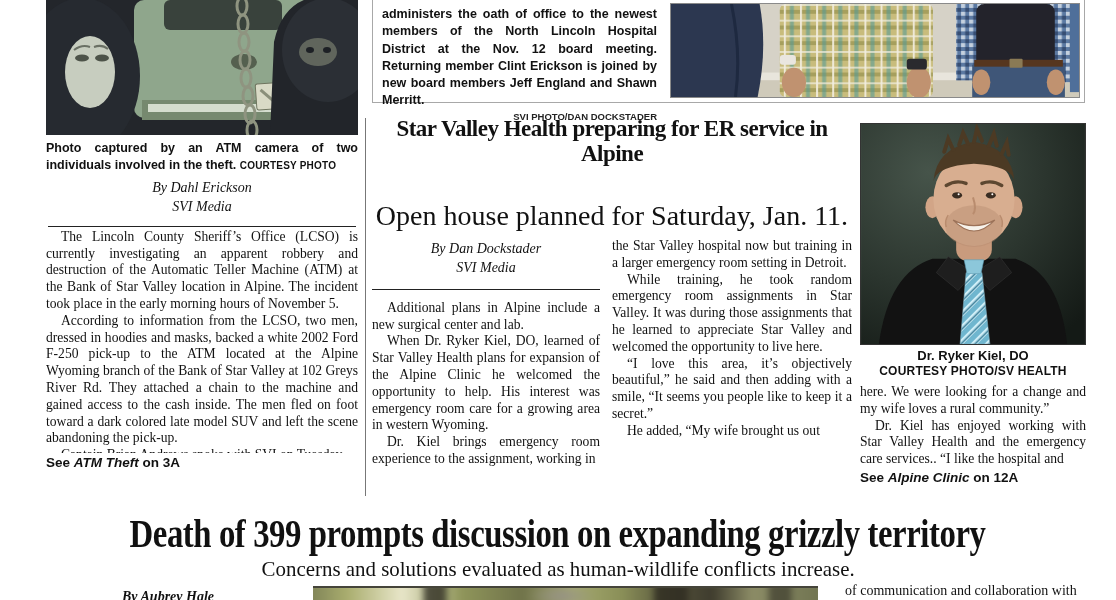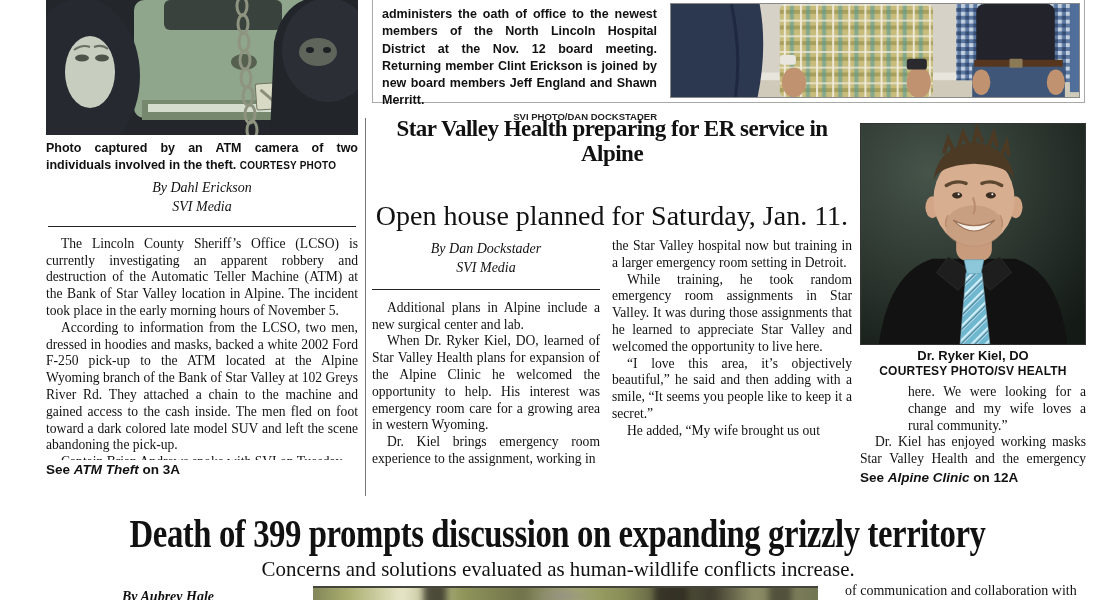--- a/index.html
+++ b/index.html
@@ -9,23 +9,23 @@
   figure{margin:0;}
 
   
   .col-left{left:46px;top:0;width:312px;}
   .atm-photo svg{display:block;width:312px;height:135px;}
   .photo-caption{margin:5px 0 0;font-family:"Liberation Sans",sans-serif;
     font-weight:bold;font-size:12.5px;line-height:1.32;text-align:justify;}
   .photo-caption .credit{font-size:10px;letter-spacing:.2px;}
   .byline{margin-top:6px;text-align:center;font-style:italic;font-size:14px;line-height:1.35;}
   .rule{border:none;border-top:1.2px solid #222;margin:9px 2px 0;}
-  .body-text{margin-top:9px;font-size:13.6px;line-height:16.8px;text-align:justify;}
+  .body-text{margin-top:2px;font-size:13.6px;line-height:16.8px;text-align:justify;}
   .body-text p{margin:0;text-indent:15px;}
-  .body-text p.cont{text-indent:0;margin-left:48px;}
+  .body-text p.cont{text-indent:0;}
   .col-left .body-text{height:224px;overflow:hidden;}
   .jump{margin:2px 0 0;text-align:left;font-family:"Liberation Sans",sans-serif;
     font-weight:bold;font-size:13.5px;}
   .jump em{font-style:italic;}
 
   .vrule{left:365px;top:118px;width:1px;height:378px;background:#777;}
 
   
   .top-box{left:372px;top:-2px;width:713px;height:105px;border:1px solid #a8a8a8;
     background:#fff;box-sizing:border-box;display:flex;gap:5px;padding:4px;}
@@ -257,21 +257,21 @@
         <path d="M113 74 q4 12 0 17" stroke="#b98c6e" stroke-width="2" fill="none"></path>
         <path d="M93 97 Q114 119 135 97 Q114 108 93 97 Z" fill="#f7f3ec" stroke="#9c7258" stroke-width="1.2"></path>
         <path d="M88 92 q-4 6 -2 12 M140 92 q4 6 2 12" stroke="#b98c6e" stroke-width="1.5" fill="none"></path>
       </g>
     </svg>
   </figure>
   <div class="kiel-caption">Dr. Ryker Kiel, DO</div>
   <div class="kiel-credit">COURTESY PHOTO/SV HEALTH</div>
   <div class="body-text er-col" style="position:static;">
     <p class="cont">here. We were looking for a change and my wife loves a rural community.”</p>
-    <p>Dr. Kiel has enjoyed working masks Star Valley Health and the emergency care services.. “I like the hospital and</p>
+    <p>Dr. Kiel has enjoyed working with Star Valley Health and the emergency care services.. “I like the hospital and</p>
   </div>
   <p class="jump"><span>See </span><em>Alpine Clinic</em><span> on 12A</span></p>
 </div>
 
 <h1 class="abs gz-headline"><span>Death of 399 prompts discussion on expanding grizzly territory</span></h1>
 <h2 class="abs gz-subhead"><span>Concerns and solutions evaluated as human-wildlife conflicts increase.</span></h2>
 <div class="abs gz-byline">By Aubrey Hale</div>
 <figure class="abs gz-photo">
   <div class="blurlayer"></div>
 </figure>

